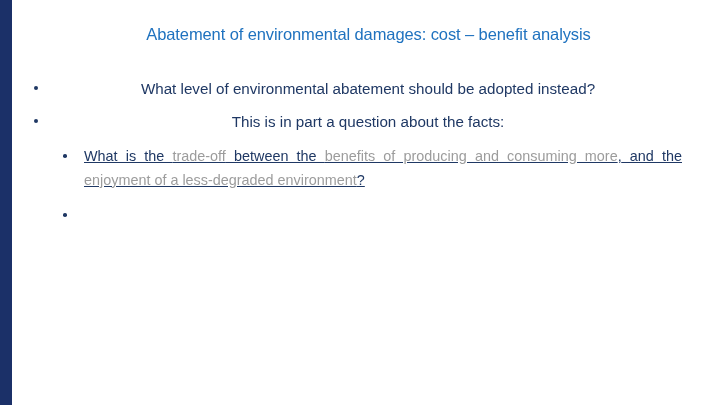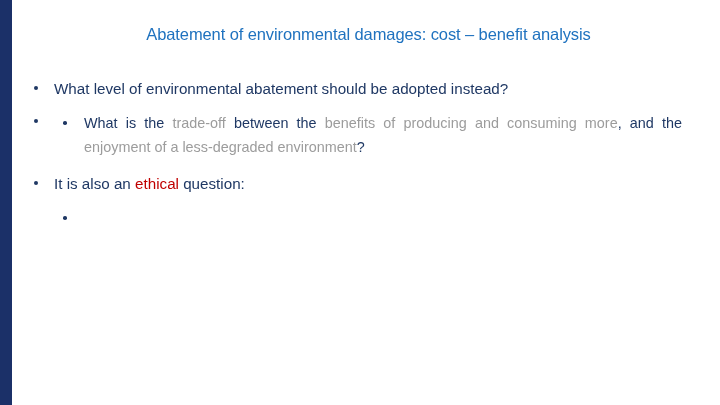--- a/index.html
+++ b/index.html
@@ -45,21 +45,21 @@
   }
 
   
   .b1 {
     position: relative;
     padding-left: 26px;
     margin-bottom: 11px;
     font-size: 15.2px;
     line-height: 22px;
     color: #1F3864;
-    text-align: left;
+    text-align: center;
   }
   .b1 > .dot {
     position: absolute;
     left: 6px;
     top: 8px;
     width: 4px;
     height: 4px;
     border-radius: 50%;
     background: #1F3864;
   }
@@ -83,48 +83,46 @@
     height: 3.6px;
     border-radius: 50%;
     background: #1F3864;
   }
 
   .nav  { color: #1F3864; }
   .grey { color: #9C9C9C; }
   .red  { color: #C00000; }
 
   .spacer-b1 { margin-top: 14px; }
-  .spacer-b2 { margin-top: 12px; }
+  .spacer-b2 { margin-top: 12px; text-decoration: underline; }
 </style>
 </head>
 <body>
 
 <div class="slide">
 
   <div class="left-bar"></div>
 
   <div class="slide-title">Abatement of environmental damages: cost – benefit analysis</div>
 
   <div class="body-area">
 
     <div class="b1">
       <span class="dot"></span>
       <span>What level of environmental abatement should be adopted instead?</span>
     </div>
 
     <div class="b1">
       <span class="dot"></span>
+      <span>This is in part a question about the facts:</span>
     </div>
 
     <div class="b2 spacer-b2">
       <span class="dot"></span><span class="nav">What is the </span><span class="grey">trade-off</span><span class="nav"> between the </span><span class="grey">benefits of producing and consuming more</span><span class="nav">,</span><span class="nav"> and the </span><span class="grey">enjoyment of a less-degraded environment</span><span class="nav">?</span>
     </div>
 
-    <div class="b1 spacer-b1">
-      <span class="dot"></span><span class="nav">It is also an </span><span class="red">ethical</span><span class="nav"> question:</span>
-    </div>
 
     <div class="b2 spacer-b2">
       <span class="dot"></span>
     </div>
 
   </div>
 </div>
 
 </body></html>

